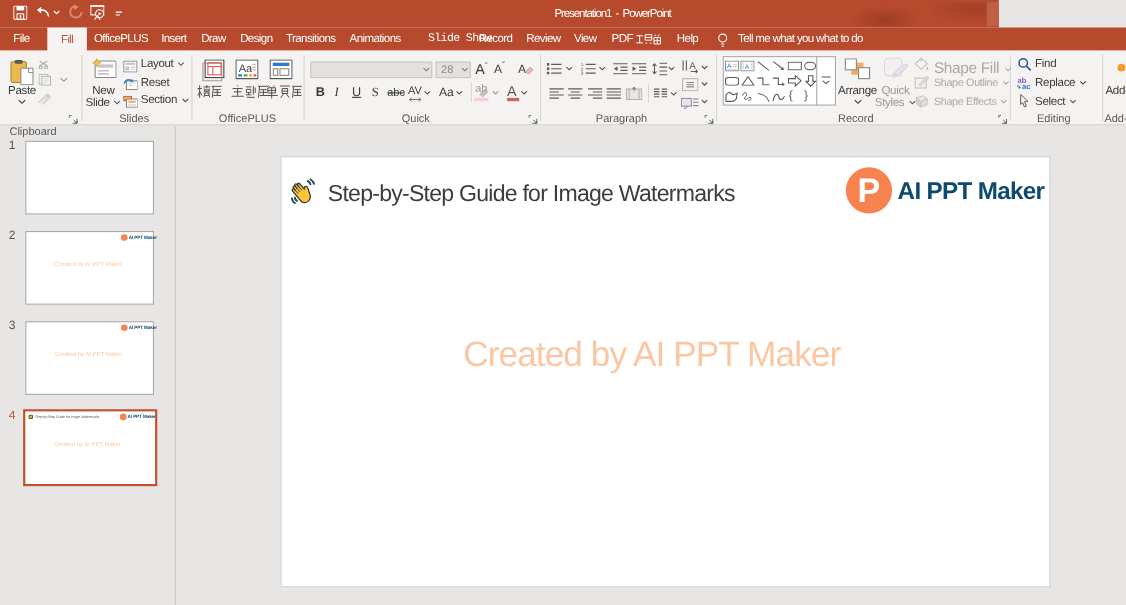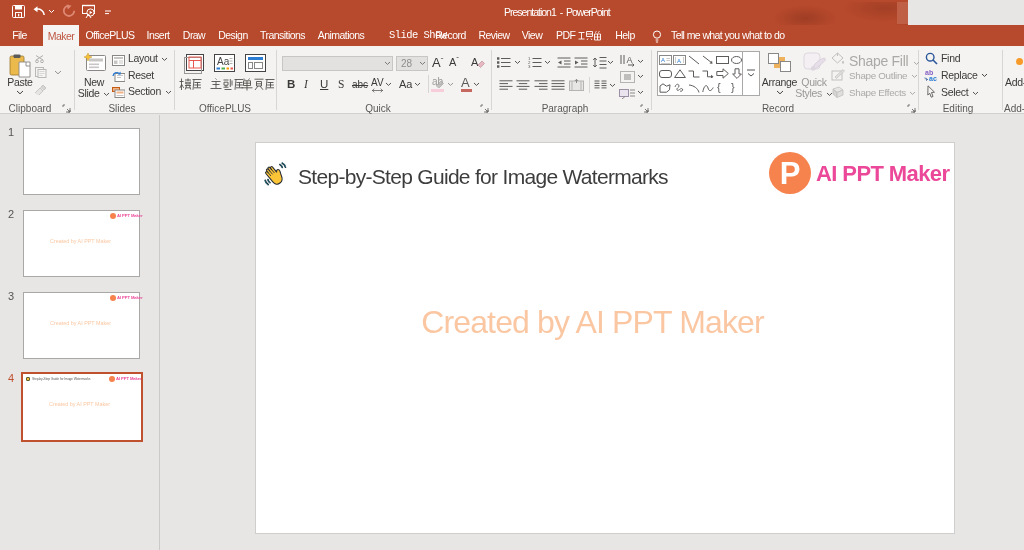--- a/index.html
+++ b/index.html
@@ -16,21 +16,21 @@
   #ribbon { position:absolute; left:0; top:48px; width:1024px; height:66px; background:#F4F3F1; border-bottom:1px solid #D2D0CE; }
   .gsep { position:absolute; top:2px; width:1px; height:60px; background:#D8D6D3; }
   .glabel { position:absolute; top:55px; height:12px; line-height:12px; font-size:10px; color:#5A5856; text-align:center; white-space:nowrap; }
   .launcher { position:absolute; top:56px; width:9px; height:9px; }
   .btnlabel { font-size:10.5px; letter-spacing:-0.3px; color:#3B3A38; white-space:nowrap; }
   #paneline { position:absolute; left:159px; top:115px; width:1px; height:435px; background:#CBCAC8; }
   .thumb { position:absolute; left:23px; width:117px; height:67px; background:#fff; border:1px solid #A9A8A6; }
   .thumbnum { position:absolute; left:8px; width:14px; font-size:11px; color:#565554; }
   #slide { position:absolute; left:255px; top:142px; width:700px; height:392px; background:#fff; border:1px solid #CFCECD; }
   .wm { color:#FAC7A2; }
-  .logotxt { color:#ec4899; font-weight:bold; white-space:nowrap; }
+  .logotxt { color:#0c4a6e; font-weight:bold; white-space:nowrap; }
 </style>
 </head>
 <body>
 
 <div id="titlebar">
 
   <div class="abs" style="left:745px; top:2px; width:280px; height:23px; background:radial-gradient(ellipse 45px 18px at 60px 16px, rgba(60,15,5,0.20), rgba(60,15,5,0) 70%), radial-gradient(ellipse 60px 20px at 140px 6px, rgba(60,15,5,0.16), rgba(60,15,5,0) 70%), radial-gradient(ellipse 70px 22px at 235px 12px, rgba(60,15,5,0.18), rgba(60,15,5,0) 70%);"></div>
   <div class="abs" style="left:890px; top:18px; width:134px; height:7px; background:radial-gradient(ellipse 80px 8px at 60px 7px, rgba(60,15,5,0.15), rgba(60,15,5,0) 75%);"></div>
 
   <svg class="abs" style="left:12px; top:5px;" width="13" height="14" viewBox="0 0 13 14">
@@ -78,21 +78,21 @@
   </div>
   <svg class="abs" style="left:995px; top:6px;" width="12" height="10" viewBox="0 0 12 10">
     <rect x="0.5" y="0.5" width="11" height="9" rx="1" fill="none" stroke="#fff" stroke-width="0.9"></rect>
     <rect x="1" y="1" width="10" height="2.2" fill="#fff"></rect>
     <path d="M6 8.3 L6 5 M4.4 6.6 L6 4.9 L7.6 6.6" stroke="#fff" fill="none" stroke-width="0.9"></path>
   </svg>
 </div>
 
 <div id="tabrow">
   <div class="tab" style="left:0px;  width:39px;">File</div>
-  <div id="hometab" class="tab" style="left:43px; width:36px;">Maker</div>
+  <div id="hometab" class="tab" style="left:43px; width:36px;">Fill</div>
   <div class="tab" style="left:85px; width:50px;">OfficePLUS</div>
   <div class="tab" style="left:138px;width:40px;">Insert</div>
   <div class="tab" style="left:174px;width:40px;">Draw</div>
   <div class="tab" style="left:213px;width:40px;">Design</div>
   <div class="tab" style="left:258px;width:49px;">Transitions</div>
   <div class="tab" style="left:316px;width:50px;">Animations</div>
   <div class="tab" style="left:389px;width:50px;font-family:Liberation Mono, monospace;">Slide Show</div>
   <div class="tab" style="left:428px;width:45px;">Record</div>
   <div class="tab" style="left:472px;width:44px;">Review</div>
   <div class="tab" style="left:512px;width:40px;">View</div>
@@ -143,21 +143,21 @@
     <rect x="3" y="2.5" width="8" height="8" fill="#f7f6f5" stroke="#888"></rect>
     <path d="M4.5 4.5 H9.5 M4.5 6.5 H9.5 M4.5 8.5 H7.5" stroke="#aaa" stroke-width="0.7"></path>
   </svg>
   <svg class="abs" style="left:54px; top:22px;" width="8" height="5" viewBox="0 0 8 5" opacity="0.55">
       <path d="M1 1 L4 3.8 L7 1" fill="none" stroke="#444"></path>
     </svg>
   <svg class="abs" style="left:34px; top:37px;" width="13" height="10" viewBox="0 0 13 10" opacity="0.5">
     <path d="M1 8 L6 3 L9 6 L4 11" fill="#d8d6d4" stroke="#888" stroke-width="0.8"></path>
     <path d="M6.5 2.5 L9 0 L12 3 L9.5 5.5" fill="#b9b7b5" stroke="#888" stroke-width="0.8"></path>
   </svg>
-  <div class="glabel" style="left:0px; width:60px;">Clipboard</div>
+  <div class="glabel" style="left:0px; width:60px;margin-top:12px;">Clipboard</div>
   <svg class="launcher" style="left:62px;" width="9" height="9" viewBox="0 0 9 9">
     <path d="M1 1 H3 M1 1 V3 M8 4 V8 H4 M8 8 L5 5 M8 8 L8 6 M8 8 L6 8" stroke="#666" fill="none" stroke-width="0.9"></path>
   </svg>
 
   
   <svg class="abs" style="left:83px; top:5px;" width="23" height="19" viewBox="0 0 23 19">
     <rect x="3.5" y="2.5" width="19" height="15" rx="1" fill="#fff" stroke="#8A8886"></rect>
     <rect x="6" y="5.5" width="14" height="3" fill="#C8C6C4"></rect>
     <rect x="6" y="10.5" width="10" height="1.6" fill="#C8C6C4"></rect>
     <rect x="6" y="13.5" width="10" height="1.6" fill="#C8C6C4"></rect>

